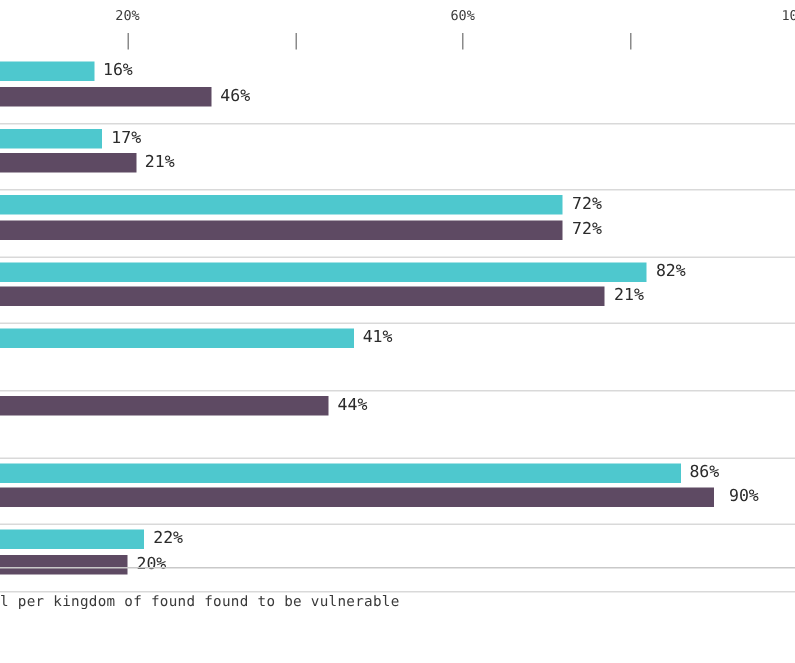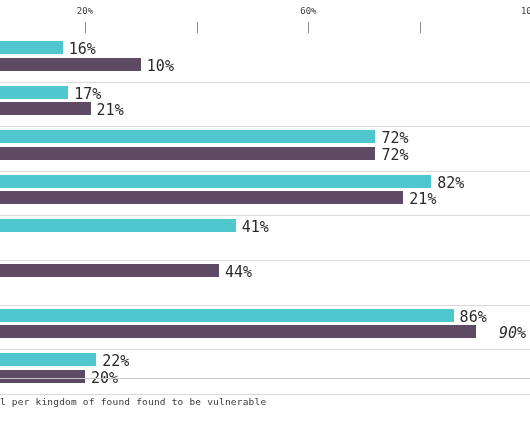--- a/index.html
+++ b/index.html
@@ -35,21 +35,21 @@
   }
   .bar-row{position:relative;height:13px;}
   .bar-row.first{margin-top:3px;}
   .bar-row.second{margin-top:3.5px;}
   .bar{
     position:absolute;left:0;top:0;height:13px;
     border-radius:0;
   }
   .bar-label{
     position:absolute;top:-1px;
-    font-size:15px;color:#2b2b2b;
+    font-size:11px;color:#2b2b2b;
     white-space:nowrap;
   }
 
   
   .caption-rule{
     position:absolute;left:0;top:378px;width:530px;height:1px;background:#c9c9c9;
   }
   .caption{
     position:absolute;left:0;top:396px;width:530px;
     font-size:9.5px;color:#3a3a3a;
@@ -73,21 +73,21 @@
     </div>
 
   <div class="plot-area">
       <div class="bar-group">
         <div class="bar-row first">
           <div class="bar" style="width: 62.66px; background: rgb(78, 200, 206);"></div>
           <div class="bar-label" style="left: 68.66px;">16%</div>
         </div>
         <div class="bar-row second">
           <div class="bar" style="width: 140.85px; background: rgb(94, 74, 99);"></div>
-          <div class="bar-label" style="left: 146.85px;">10%</div>
+          <div class="bar-label" style="left: 146.85px;">46%</div>
         </div>
         <div class="group-sep"></div>
       </div>
       <div class="bar-group">
         <div class="bar-row first">
           <div class="bar" style="width: 68.245px; background: rgb(78, 200, 206);"></div>
           <div class="bar-label" style="left: 74.245px;">17%</div>
         </div>
         <div class="bar-row second">
           <div class="bar" style="width: 90.585px; background: rgb(94, 74, 99);"></div>
@@ -131,21 +131,21 @@
         </div>
         <div class="group-sep"></div>
       </div>
       <div class="bar-group">
         <div class="bar-row first">
           <div class="bar" style="width: 453.61px; background: rgb(78, 200, 206);"></div>
           <div class="bar-label" style="left: 459.61px;">86%</div>
         </div>
         <div class="bar-row second">
           <div class="bar" style="width: 475.95px; background: rgb(94, 74, 99);"></div>
-          <div class="bar-label" style="left: 499px; font-style: italic;">90%</div>
+          <div class="bar-label" style="left: 486px;">90%</div>
         </div>
         <div class="group-sep"></div>
       </div>
       <div class="bar-group">
         <div class="bar-row first">
           <div class="bar" style="width: 96.17px; background: rgb(78, 200, 206);"></div>
           <div class="bar-label" style="left: 102.17px;">22%</div>
         </div>
         <div class="bar-row second">
           <div class="bar" style="width: 85px; background: rgb(94, 74, 99);"></div>

